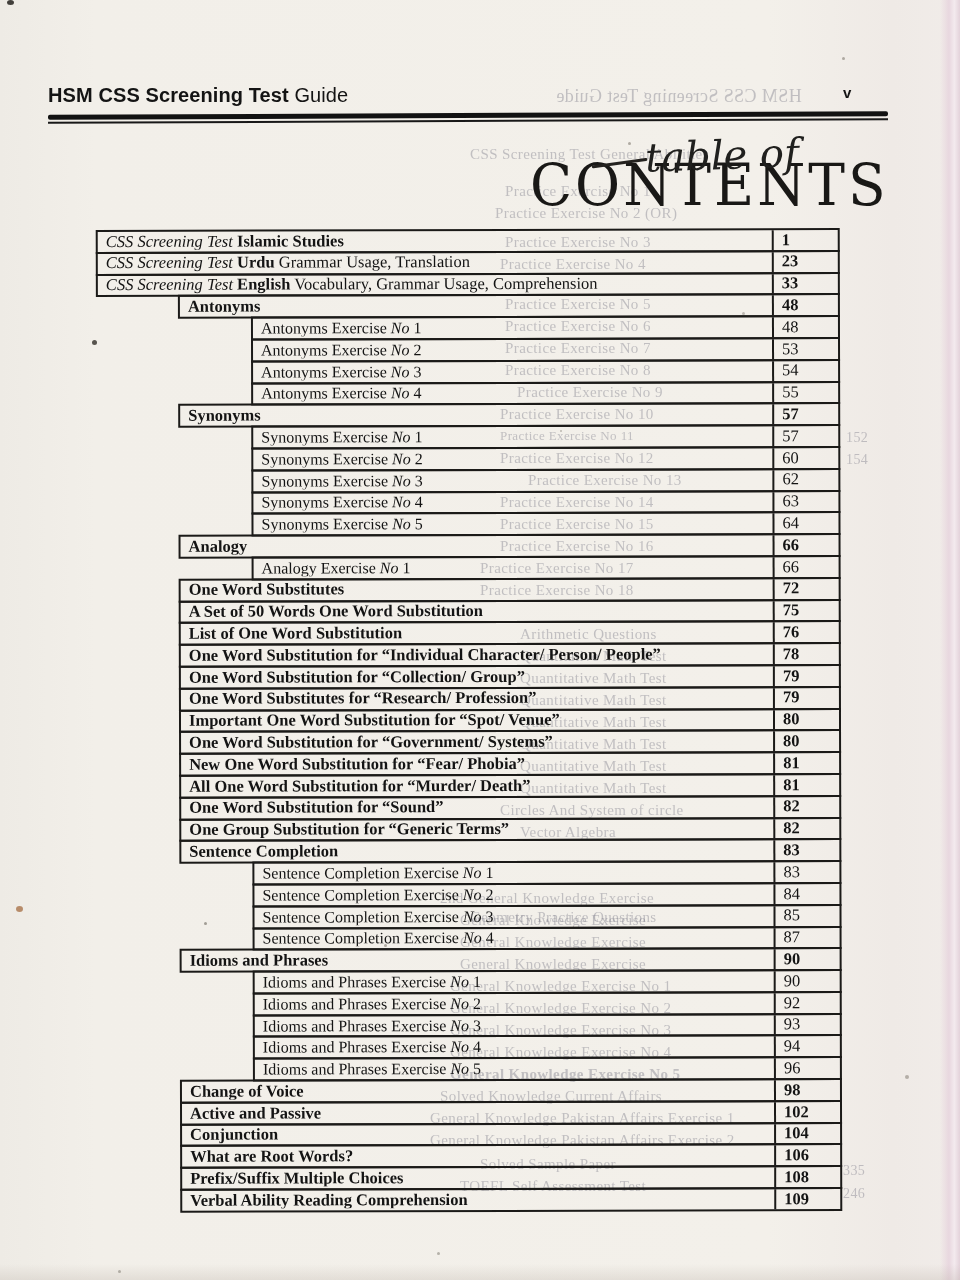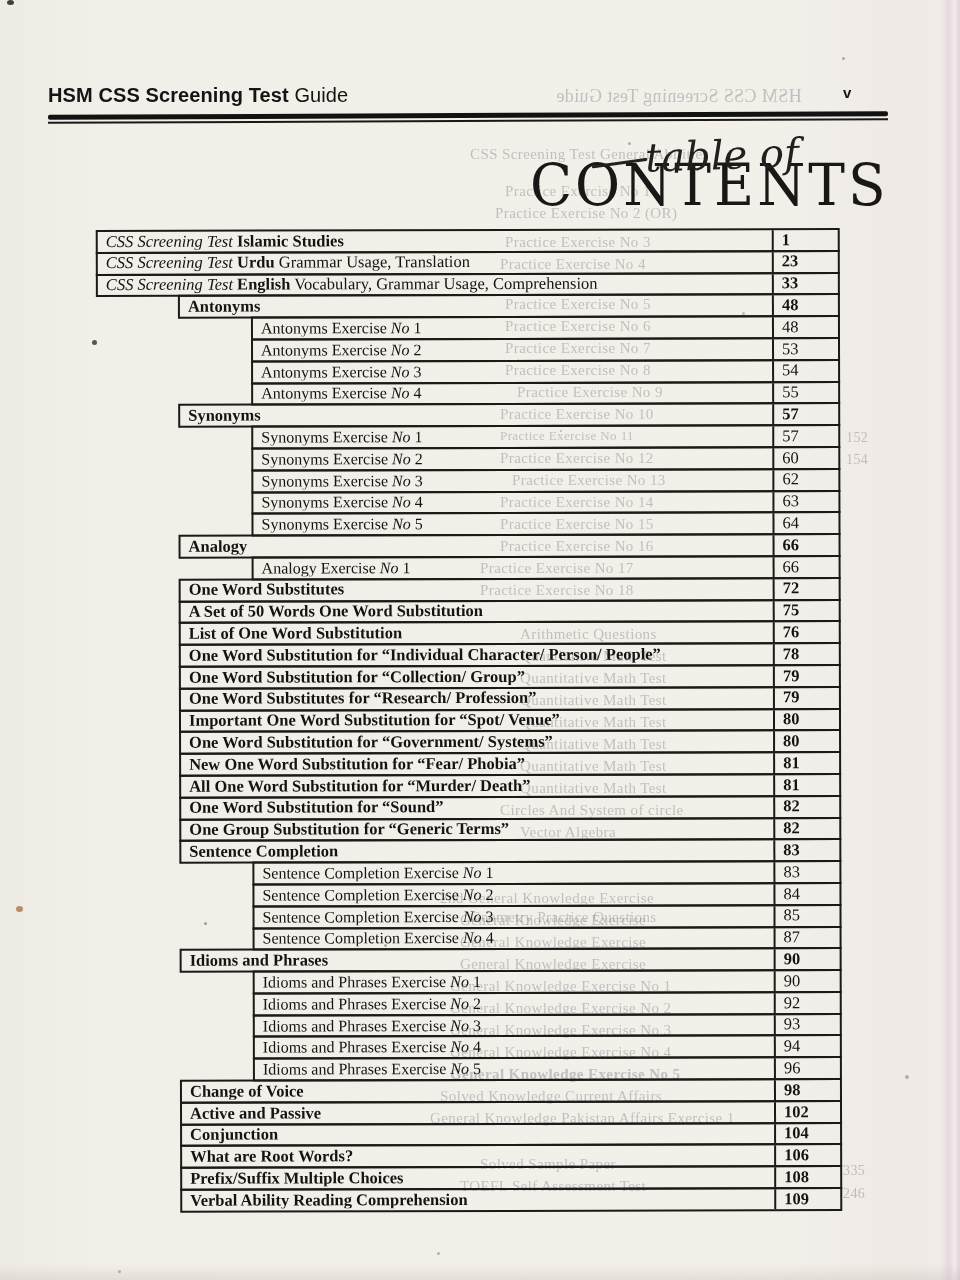--- a/index.html
+++ b/index.html
@@ -66,21 +66,21 @@
       <div class="ghost-line" style="top: 234px; left: 505px; font-size: 15px;">Practice Exercise No 3</div>
       <div class="ghost-line" style="top: 256px; left: 500px; font-size: 15px;">Practice Exercise No 4</div>
       <div class="ghost-line" style="top: 296px; left: 505px; font-size: 15px;">Practice Exercise No 5</div>
       <div class="ghost-line" style="top: 318px; left: 505px; font-size: 15px;">Practice Exercise No 6</div>
       <div class="ghost-line" style="top: 340px; left: 505px; font-size: 15px;">Practice Exercise No 7</div>
       <div class="ghost-line" style="top: 362px; left: 505px; font-size: 15px;">Practice Exercise No 8</div>
       <div class="ghost-line" style="top: 384px; left: 505px; font-size: 15px; margin-left: 12px;">Practice Exercise No 9</div>
       <div class="ghost-line" style="top: 406px; left: 500px; font-size: 15px;">Practice Exercise No 10</div>
       <div class="ghost-line" style="top: 428px; left: 500px; font-size: 13px;">Practice Exercise No 11</div>
       <div class="ghost-line" style="top: 450px; left: 500px; font-size: 15px;">Practice Exercise No 12</div>
-      <div class="ghost-line" style="top: 472px; left: 512px; font-size: 15px;">Practice Exercise No 13</div>
+      <div class="ghost-line" style="top: 472px; left: 528px; font-size: 15px;">Practice Exercise No 13</div>
       <div class="ghost-line" style="top: 494px; left: 500px; font-size: 15px;">Practice Exercise No 14</div>
       <div class="ghost-line" style="top: 516px; left: 500px; font-size: 15px;">Practice Exercise No 15</div>
       <div class="ghost-line" style="top: 538px; left: 500px; font-size: 15px;">Practice Exercise No 16</div>
       <div class="ghost-line" style="top: 560px; left: 480px; font-size: 15px;">Practice Exercise No 17</div>
       <div class="ghost-line" style="top: 582px; left: 480px; font-size: 15px;">Practice Exercise No 18</div>
       <div class="ghost-line" style="top: 626px; left: 520px; font-size: 15px;">Arithmetic Questions</div>
       <div class="ghost-line" style="top: 648px; left: 520px; font-size: 15px;">Quantitative Math Test</div>
       <div class="ghost-line" style="top: 670px; left: 520px; font-size: 15px;">Quantitative Math Test</div>
       <div class="ghost-line" style="top: 692px; left: 520px; font-size: 15px;">Quantitative Math Test</div>
       <div class="ghost-line" style="top: 714px; left: 520px; font-size: 15px;">Quantitative Math Test</div>
@@ -94,20 +94,21 @@
       <div class="ghost-line" style="top: 912px; left: 460px; font-size: 15px;">General Knowledge Exercise</div>
       <div class="ghost-line" style="top: 934px; left: 460px; font-size: 15px;">General Knowledge Exercise</div>
       <div class="ghost-line" style="top: 956px; left: 460px; font-size: 15px;">General Knowledge Exercise</div>
       <div class="ghost-line" style="top: 978px; left: 450px; font-size: 15px;">General Knowledge Exercise No 1</div>
       <div class="ghost-line" style="top: 1000px; left: 450px; font-size: 15px;">General Knowledge Exercise No 2</div>
       <div class="ghost-line" style="top: 1022px; left: 450px; font-size: 15px;">General Knowledge Exercise No 3</div>
       <div class="ghost-line" style="top: 1044px; left: 450px; font-size: 15px;">General Knowledge Exercise No 4</div>
       <div class="ghost-line" style="top: 1066px; left: 450px; font-size: 15px; font-weight: bold;">General Knowledge Exercise No 5</div>
       <div class="ghost-line" style="top: 1088px; left: 440px; font-size: 15px;">Solved Knowledge Current Affairs</div>
       <div class="ghost-line" style="top: 1110px; left: 430px; font-size: 15px;">General Knowledge Pakistan Affairs Exercise 1</div>
+      <div class="ghost-line" style="top: 1132px; left: 430px; font-size: 15px;">General Knowledge Pakistan Affairs Exercise 2</div>
       <div class="ghost-line" style="top: 1156px; left: 480px; font-size: 15px;">Solved Sample Paper</div>
       <div class="ghost-line" style="top: 1178px; left: 460px; font-size: 15px;">TOEFL Self Assessment Test</div>
       <div class="ghost-line" style="top: 430px; left: 846px; font-size: 14px;">152</div>
       <div class="ghost-line" style="top: 452px; left: 846px; font-size: 14px;">154</div>
       <div class="ghost-line" style="top: 1163px; left: 843px; font-size: 14px;">335</div>
       <div class="ghost-line" style="top: 1186px; left: 843px; font-size: 14px;">246</div>
     </div>
 
   <div class="header"><span class="hb">HSM CSS Screening Test</span><span> Guide</span></div>
 

